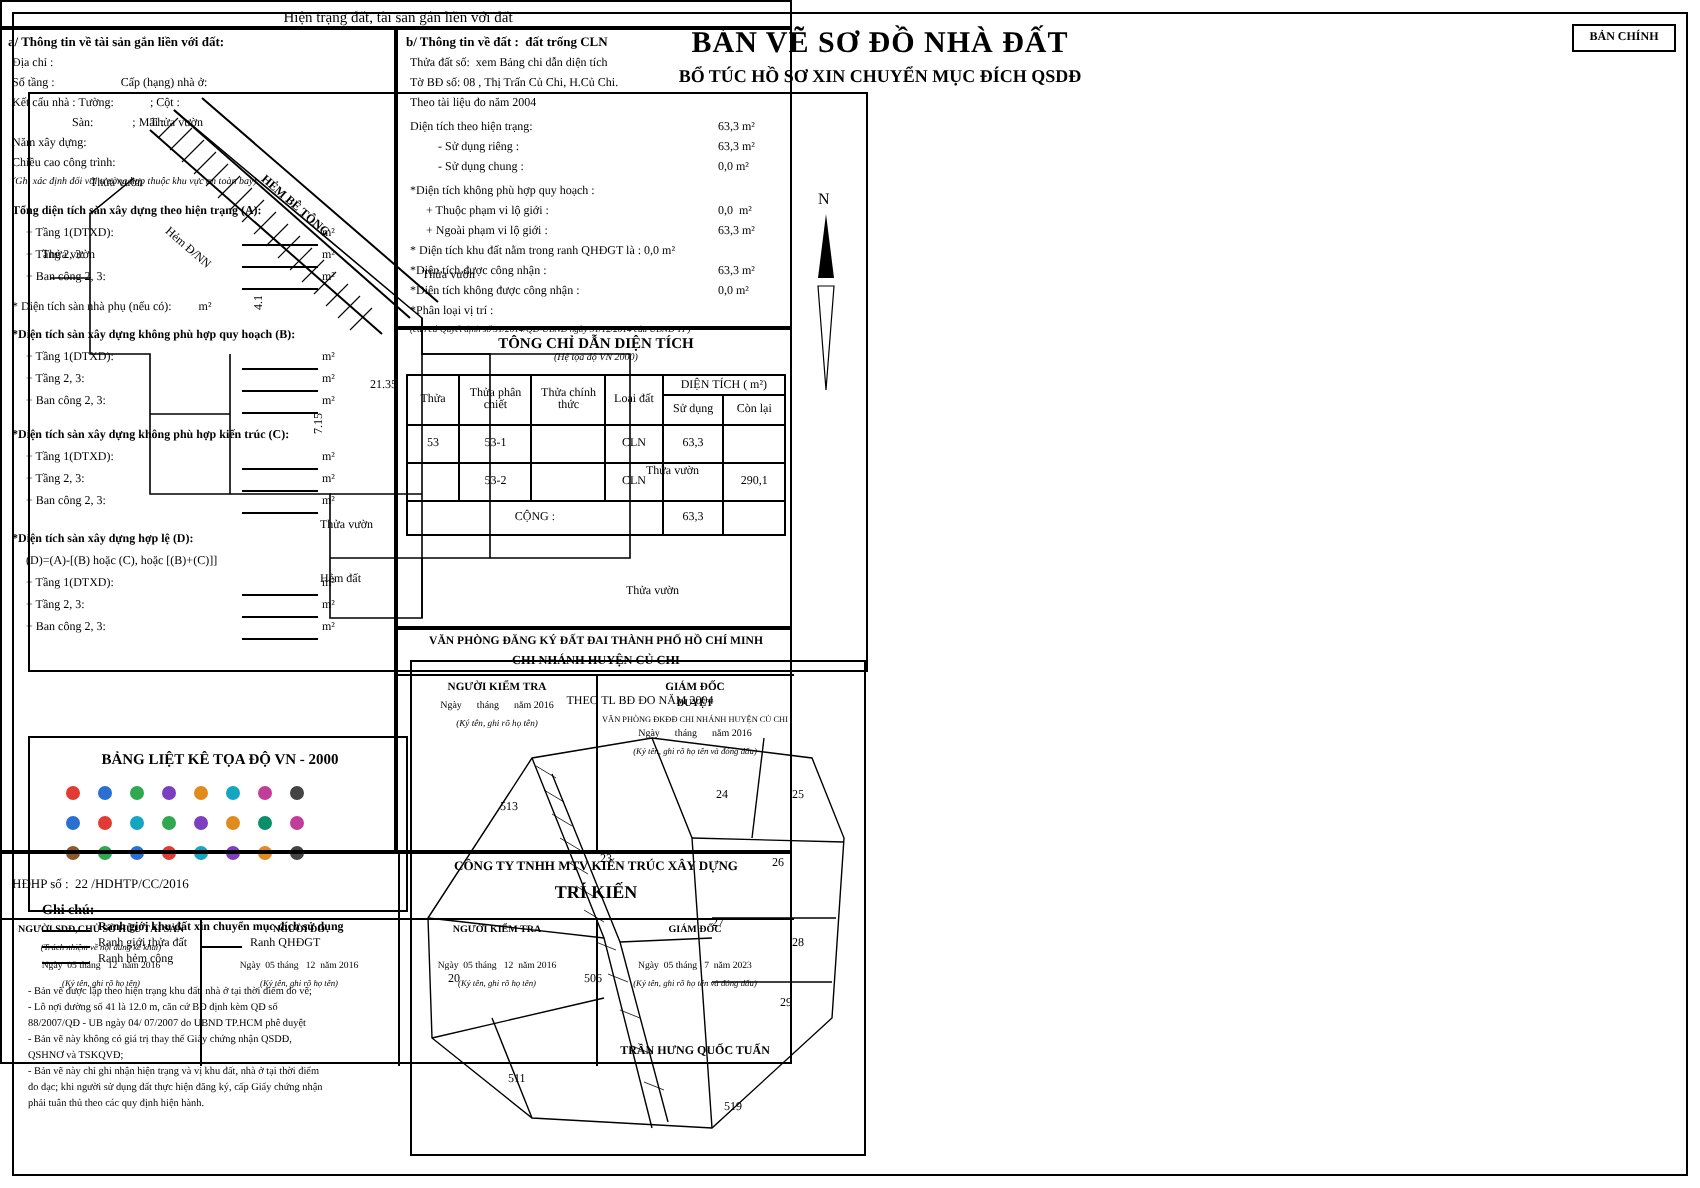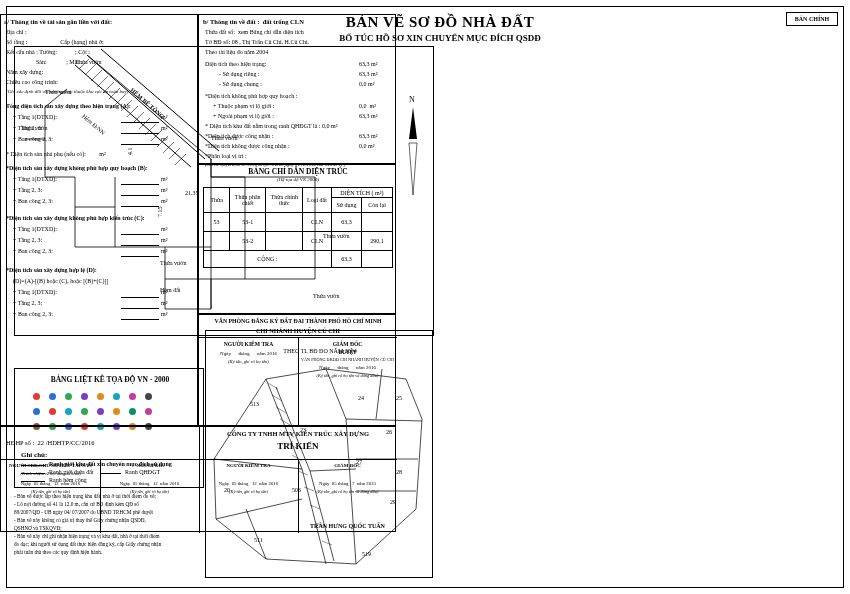--- a/index.html
+++ b/index.html
@@ -16,21 +16,21 @@
   
   #title{left:300px;top:14px;width:280px;font-size:15px;letter-spacing:.5px;}
   #subtitle{left:280px;top:33px;width:320px;font-size:9px;}
 
   
   #stamp{right:12px;top:12px;width:52px;height:14px;border:1px solid #000;font-size:6px;text-align:center;line-height:13px;font-weight:bold;}
 
   
   #mainplot{left:14px;top:46px;width:420px;height:290px;border:1px solid #000;}
   #vitri{left:205px;top:330px;width:228px;height:248px;border:1px solid #000;}
-  #legend{left:14px;top:368px;width:190px;height:120px;border:1px solid #000;}
+  #legend{left:14px;top:368px;width:190px;height:88px;border:1px solid #000;}
 
   
   #rpanel{left:440px;top:46px;width:396px;height:532px;}
   .cell{position:absolute;border:1px solid #000;box-sizing:border-box;}
   .sm2{font-size:6px;}
 
   table.tbl{border-collapse:collapse;font-size:6px;width:100%;}
   table.tbl td,table.tbl th{border:1px solid #000;padding:1px 2px;text-align:center;font-weight:normal;}
 
   .dot{width:7px;height:7px;border-radius:50%;position:absolute;}
@@ -206,20 +206,23 @@
     <div>88/2007/QĐ - UB ngày 04/ 07/2007 do UBND TP.HCM phê duyệt</div>
     <div>- Bản vẽ này không có giá trị thay thế Giấy chứng nhận QSDĐ,</div>
     <div>QSHNƠ và TSKQVĐ;</div>
     <div>- Bản vẽ này chỉ ghi nhận hiện trạng và vị khu đất, nhà ở tại thời điểm</div>
     <div>đo đạc; khi người sử dụng đất thực hiện đăng ký, cấp Giấy chứng nhận</div>
     <div>phải tuân thủ theo các quy định hiện hành.</div>
   </div>
 
   <div id="rpanel">
 
+    <div class="cell" style="left:0;top:0;width:396px;height:14px;">
+      <div class="t c" style="left:0;top:3px;width:396px;font-size:7.5px;">Hiện trạng đất, tài sản gắn liền với đất</div>
+    </div>
 
     <div class="cell" style="left:0;top:14px;width:198px;height:412px;">
       <div class="t b" style="left:3px;top:3px;font-size:6.5px;">a/ Thông tin về tài sản gắn liền với đất:</div>
       <div class="t sm2" style="left:5px;top:14px;">Địa chỉ :</div>
       <div class="t sm2" style="left:5px;top:24px;">Số tầng :                      Cấp (hạng) nhà ở:</div>
       <div class="t sm2" style="left:5px;top:34px;">Kết cấu nhà : Tường:            ; Cột :</div>
       <div class="t sm2" style="left:5px;top:44px;">                    Sàn:             ; Mái :</div>
       <div class="t sm2" style="left:5px;top:54px;">Năm xây dựng:</div>
       <div class="t sm2" style="left:5px;top:64px;">Chiều cao công trình:</div>
       <div class="t it" style="left:5px;top:74px;font-size:5px;">(Ghi xác định đối với trường hợp thuộc khu vực an toàn bay)</div>
@@ -293,21 +296,21 @@
       <div class="t sm2" style="left:6px;top:108px;">* Diện tích khu đất nằm trong ranh QHĐGT là : 0,0 m²</div>
       <div class="t sm2" style="left:6px;top:118px;">*Diện tích được công nhận :</div>
       <div class="t sm2" style="left:160px;top:118px;">63,3 m²</div>
       <div class="t sm2" style="left:6px;top:128px;">*Diện tích không được công nhận :</div>
       <div class="t sm2" style="left:160px;top:128px;">0,0 m²</div>
       <div class="t sm2" style="left:6px;top:138px;">*Phân loại vị trí :</div>
       <div class="t it" style="left:6px;top:147px;font-size:4.6px;">(căn cứ Quyết định số 51/2014/QĐ-UBND ngày 31/12/2014 của UBND TP)</div>
     </div>
 
     <div class="cell" style="left:198px;top:164px;width:198px;height:150px;">
-      <div class="t b c" style="left:0;top:2px;width:198px;font-size:7.5px;">BẢNG CHỈ DẪN DIỆN TRÚC</div>
+      <div class="t b c" style="left:0;top:2px;width:198px;font-size:7.5px;">TÔNG CHỈ DẪN DIỆN TÍCH</div>
       <div class="t c it" style="left:0;top:12px;width:198px;font-size:5px;">(Hệ tọa độ VN 2000)</div>
       <div style="position:absolute;left:4px;top:22px;width:190px;">
         <table class="tbl">
           <tbody>
               <tr>
             <td rowspan="2" style="width:24px;height:22px;">Thửa</td>
             <td rowspan="2" style="width:38px;">Thửa phân chiết</td>
             <td rowspan="2" style="width:38px;">Thửa chính thức</td>
             <td rowspan="2" style="width:28px;">Loại đất</td>
             <td colspan="2">DIỆN TÍCH ( m²)</td>

